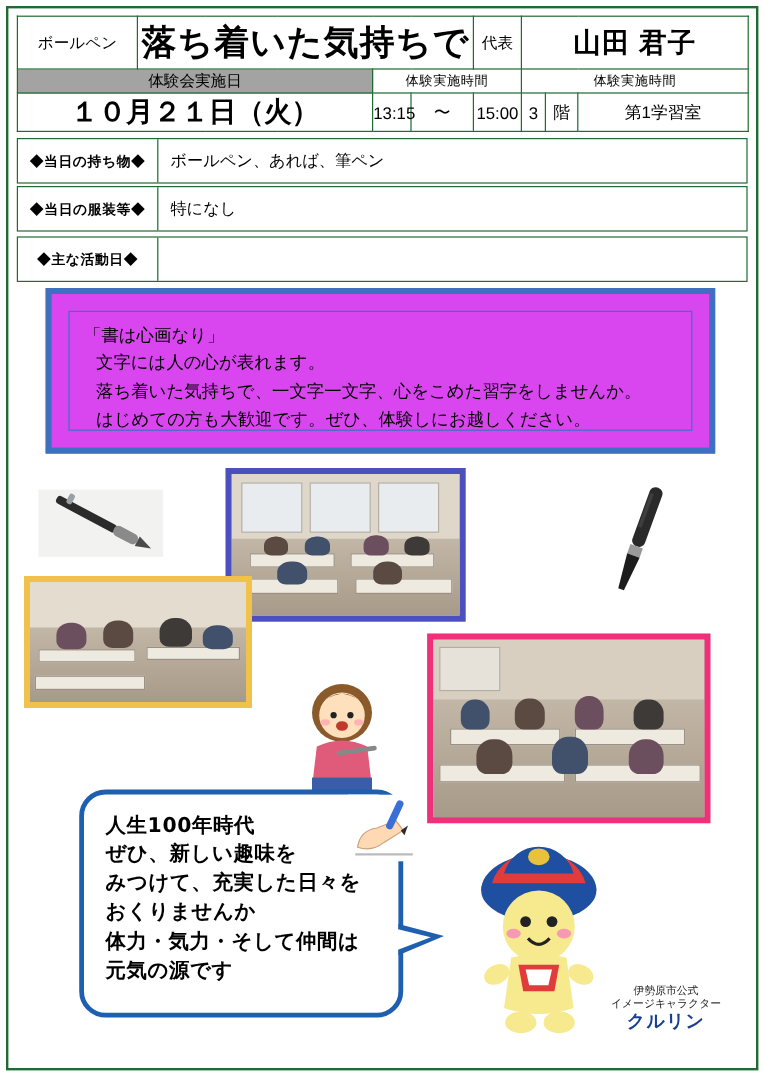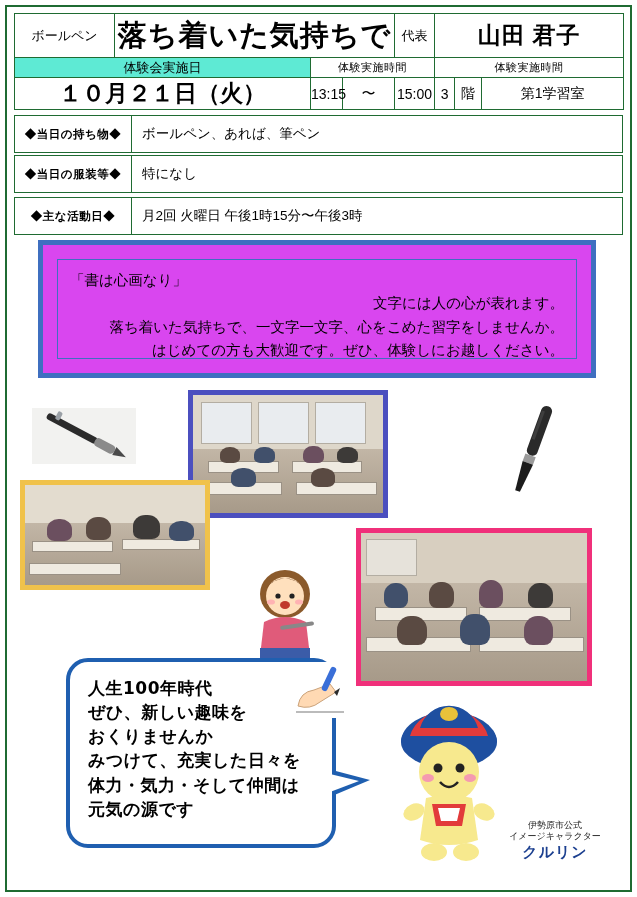--- a/index.html
+++ b/index.html
@@ -128,21 +128,21 @@
     box-sizing: border-box;
     padding: 9px 12px;
   }
   .msg-line {
     font-family: "DejaVu Serif", serif;
     font-size: 14.5px;
     line-height: 1.62;
     color: #000;
     white-space: nowrap;
   }
-  .msg-line.indent { padding-left: 10px; text-align: right; }
+  .msg-line.indent { padding-left: 10px; }
 
   
   .photo {
     position: absolute;
     box-sizing: border-box;
     overflow: hidden;
     background: #b9b4ab;
   }
   .ph-center {
     left: 188px; top: 390px; width: 200px; height: 128px;
@@ -254,21 +254,21 @@
       <col style="width:142px">
     </colgroup>
     <tbody>
         <tr style="height:44px">
       <td class="cell-label-md">ボールペン</td>
       <td class="title-main" colspan="5">落ち着いた気持ちで</td>
       <td class="cell-label-md">代表</td>
       <td class="rep-name" colspan="3">山田 君子</td>
     </tr>
     <tr style="height:20px">
-      <td class="cell-label-md" colspan="4" style="background:#5eead4">体験会実施日</td>
+      <td class="cell-label-md" colspan="4" style="background:#a3a3a3">体験会実施日</td>
       <td class="cell-label-sm" colspan="3">体験実施時間</td>
       <td class="cell-label-sm" colspan="3">体験実施時間</td>
     </tr>
     <tr style="height:32px">
       <td class="date-big" colspan="4">１０月２１日（火）</td>
       <td class="time-txt">13:15</td>
       <td class="time-txt" style="border-left:none;border-right:none">〜</td>
       <td class="time-txt">15:00</td>
       <td class="floor-txt">3</td>
       <td class="floor-txt" style="border-left:none">階</td>
@@ -280,21 +280,20 @@
   <div class="info" style="top:115px;height:38px">
     <div class="info-label">◆当日の持ち物◆</div>
     <div class="info-value">ボールペン、あれば、筆ペン</div>
   </div>
   <div class="info" style="top:155px;height:38px">
     <div class="info-label">◆当日の服装等◆</div>
     <div class="info-value">特になし</div>
   </div>
   <div class="info" style="top:197px;height:38px">
     <div class="info-label">◆主な活動日◆</div>
-    <div class="info-value">月2回  火曜日  午後1時15分〜午後3時</div>
   </div>
 
   <div class="msg-outer">
     <div class="msg-inner">
       <div class="msg-line">「書は心画なり」</div>
       <div class="msg-line indent">文字には人の心が表れます。</div>
       <div class="msg-line indent">落ち着いた気持ちで、一文字一文字、心をこめた習字をしませんか。</div>
       <div class="msg-line indent">はじめての方も大歓迎です。ぜひ、体験しにお越しください。</div>
     </div>
   </div>
@@ -379,22 +378,22 @@
     <ellipse cx="59" cy="42" rx="4" ry="2.6" fill="#ffb3b3"></ellipse>
     <ellipse cx="45" cy="45" rx="5" ry="4" fill="#c0392b"></ellipse>
     <path d="M24 62 Q45 52 66 62 L70 96 L20 96 Z" fill="#e05b7a"></path>
     <rect x="20" y="88" width="50" height="12" fill="#3b5ca8"></rect>
     <rect x="40" y="66" width="34" height="4" rx="2" fill="#888" transform="rotate(-8 40 66)"></rect>
   </svg>
 
   <div class="bubble">
     <div class="bubble-line">人生100年時代</div>
     <div class="bubble-line">ぜひ、新しい趣味を</div>
+    <div class="bubble-line">みつけて、充実した日々を</div>
     <div class="bubble-line">おくりませんか</div>
-    <div class="bubble-line">みつけて、充実した日々を</div>
     <div class="bubble-line">体力・気力・そして仲間は</div>
     <div class="bubble-line">元気の源です</div>
   </div>
   <div class="bubble-tail"></div>
   <div class="bubble-tail-in"></div>
 
   <svg class="hand-icon" viewBox="0 0 62 56">
     <rect x="0" y="0" width="62" height="56" fill="#ffffff"></rect>
     <path d="M8 44 Q10 30 24 28 L40 22 L46 30 L30 40 Q20 48 8 44 Z" fill="#ffd9b3" stroke="#caa27a" stroke-width="1"></path>
     <rect x="36" y="4" width="6" height="26" rx="3" fill="#3a6fd8" transform="rotate(25 39 17)"></rect>

